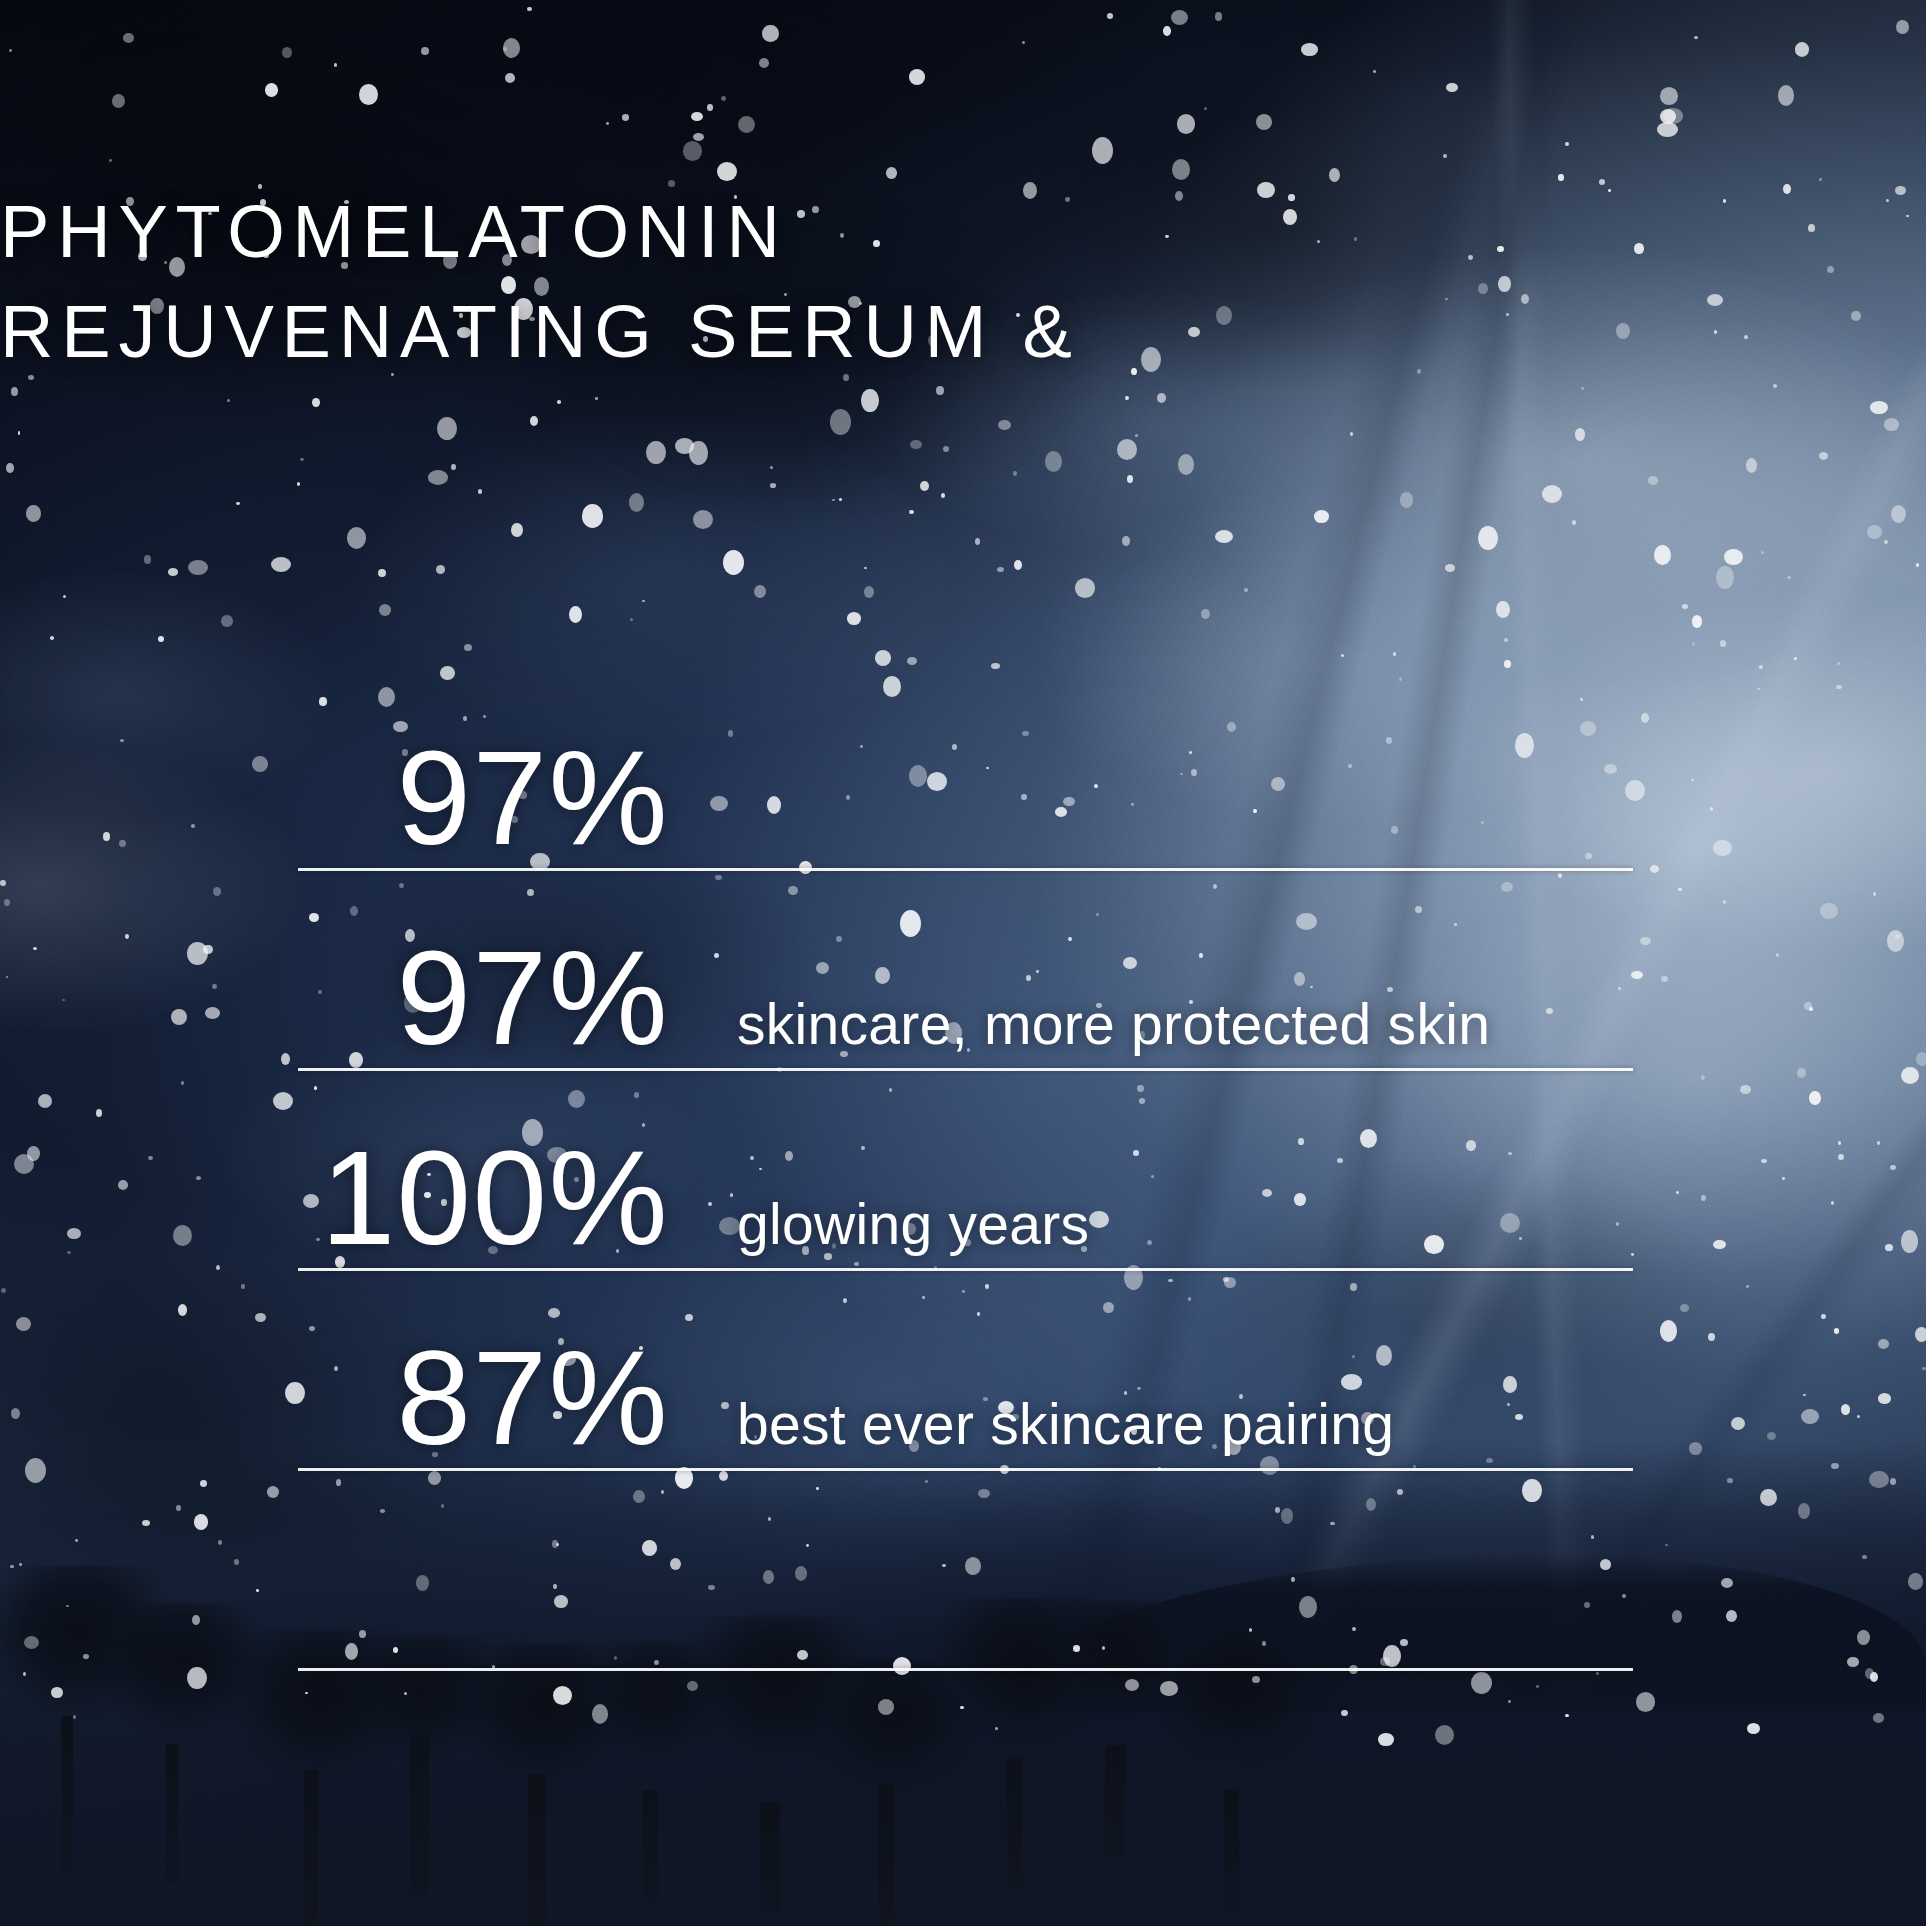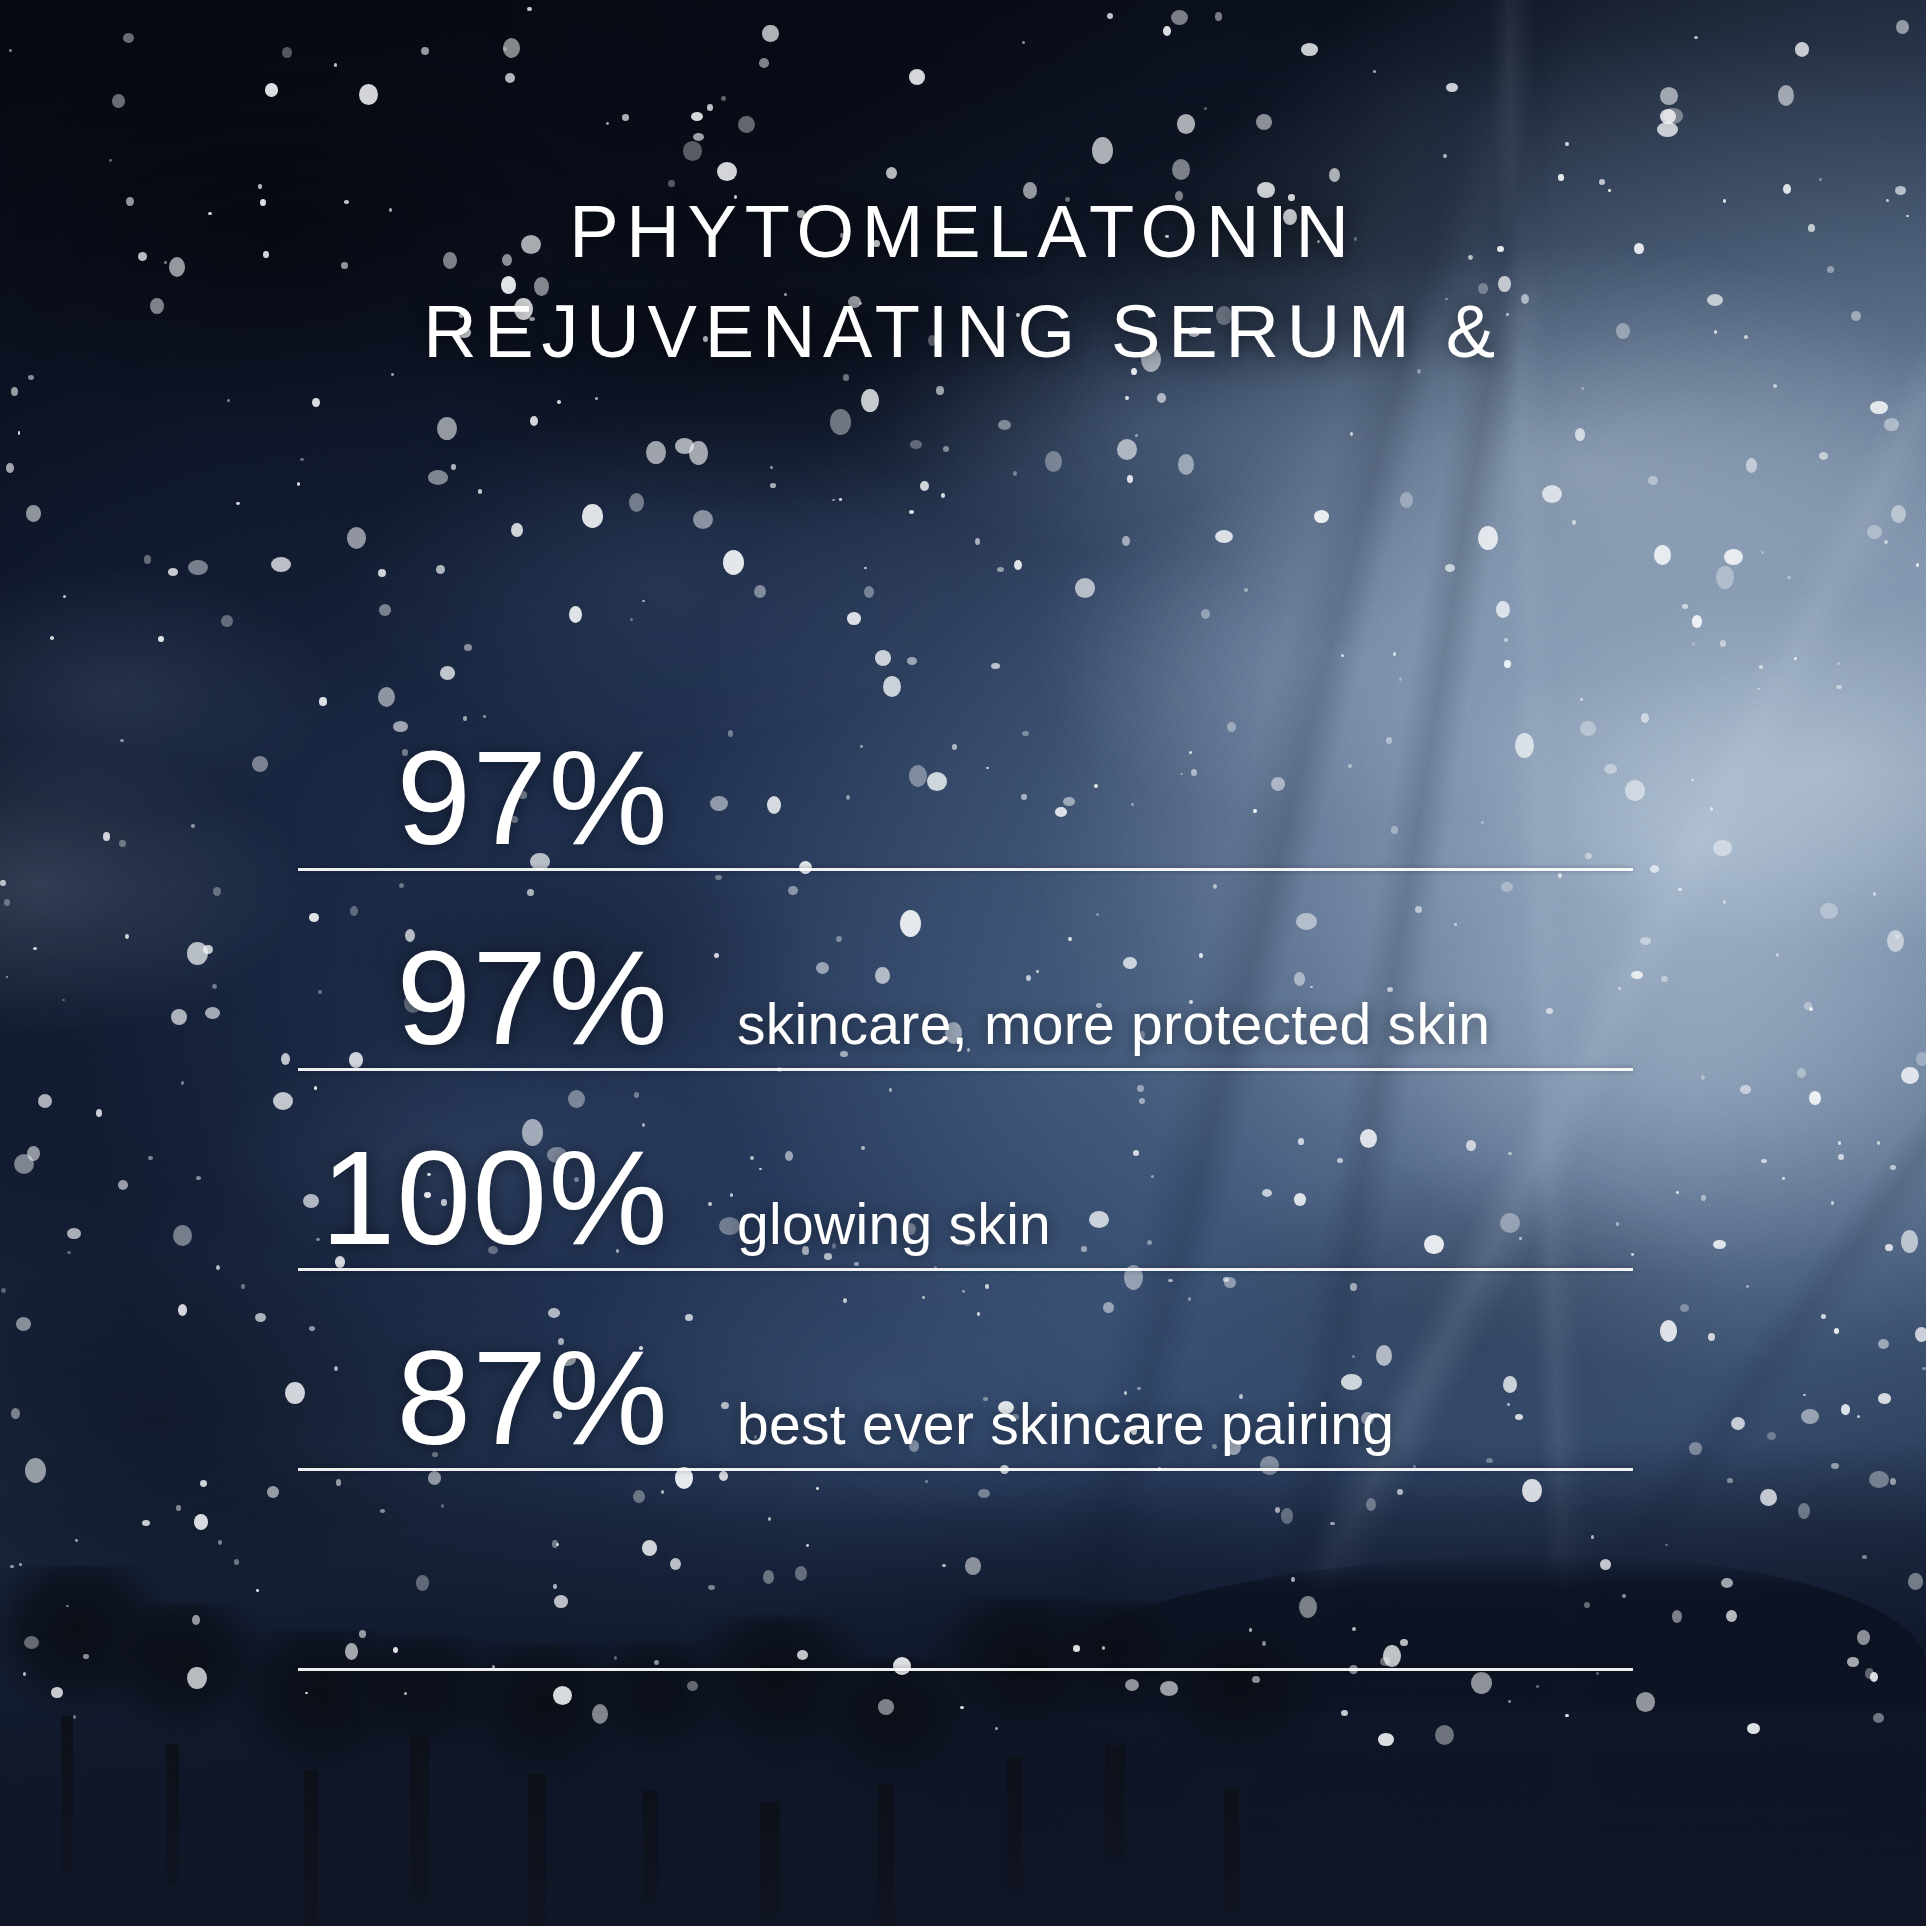--- a/index.html
+++ b/index.html
@@ -106,21 +106,21 @@
 
   
   .stars{position:absolute;inset:0;}
   .stars i{position:absolute;display:block;border-radius:50%;background:#f4f6f8;}
 
   
   .content{position:absolute;inset:0;}
 
   .title{
     position:absolute;left:0;right:0;top:182px;
-    text-align:center;
+    text-align:left;
     font-weight:300;
     font-size:74px;
     line-height:100px;
     letter-spacing:7.8px;
     text-transform:uppercase;
     text-shadow:0 1.4px 18.5px rgba(0,0,0,.55);
   }
   .title div{white-space:nowrap;}
 
   .stats{position:absolute;left:298px;top:671px;width:1335px;}
@@ -845,21 +845,21 @@
       </div>
 
       <div class="row">
         <div class="num">97%</div>
         <div class="label">skincare, more protected skin</div>
         <div class="rule"></div>
       </div>
 
       <div class="row">
         <div class="num">100%</div>
-        <div class="label">glowing skin</div>
+        <div class="label">glowing years</div>
         <div class="rule"></div>
       </div>
 
       <div class="row">
         <div class="num">87%</div>
         <div class="label">best ever skincare pairing</div>
         <div class="rule"></div>
       </div>
 
       <div class="row">

